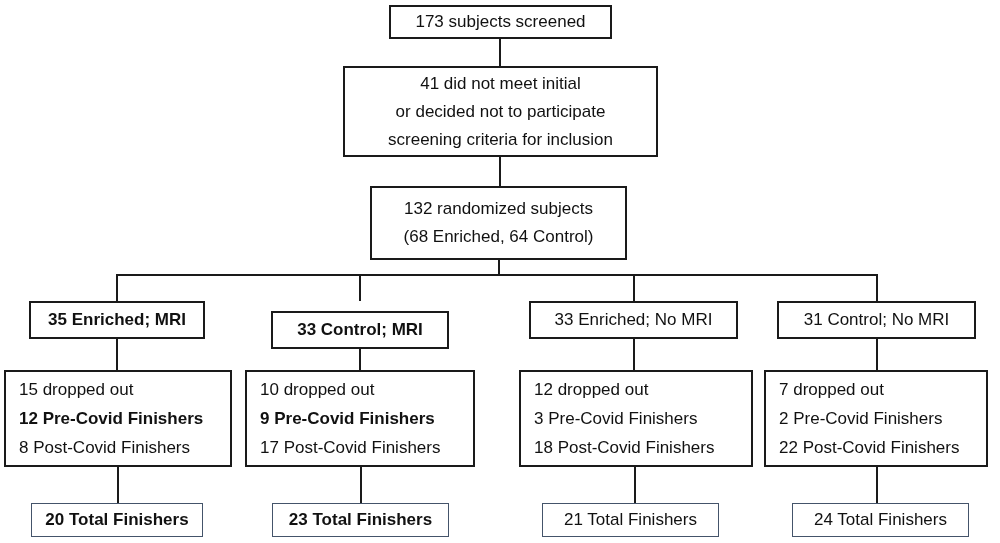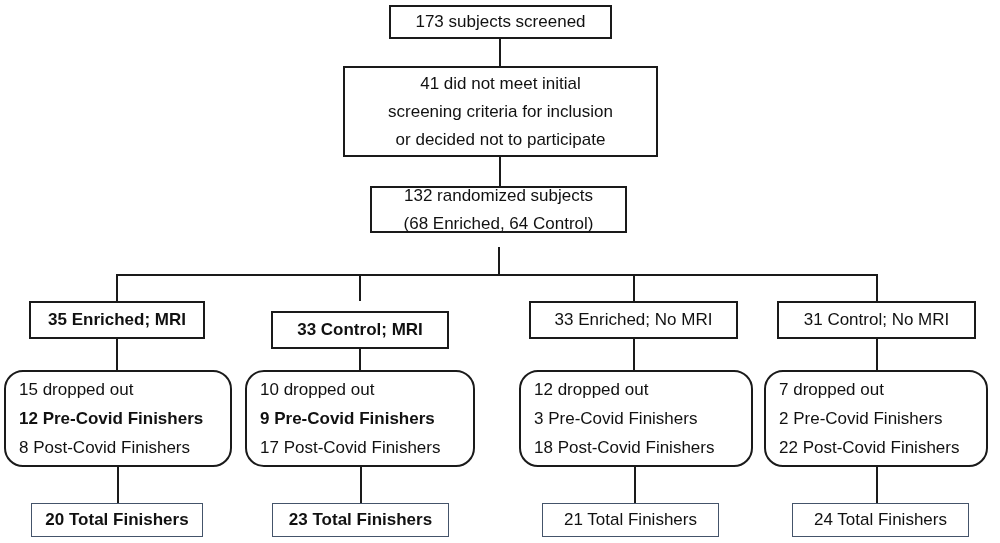--- a/index.html
+++ b/index.html
@@ -20,21 +20,21 @@
   .box {
     position: absolute;
     box-sizing: border-box;
     border: 2px solid var(--box-border, #1a1a1a);
     background: #ffffff;
     display: flex;
     flex-direction: column;
     justify-content: center;
   }
   .box.centered { align-items: center; text-align: center; }
-  .box.leftpad { padding-left: 13px; padding-right: 8px; border-radius: 19px; }
+  .box.leftpad { padding-left: 13px; padding-right: 8px; }
   .box .ln { line-height: 28px; white-space: nowrap; }
   .detail .ln { line-height: 29px; }
   .total {
     border: 1.5px solid var(--total-box-border, #44546a);
   }
   .bold { font-weight: 700; }
   .line {
     position: absolute;
     background: var(--connector, #1a1a1a);
   }
@@ -65,25 +65,25 @@
   <div class="line v" style="left:360px;top:467px;height:36px"></div>
   <div class="line v" style="left:634px;top:467px;height:36px"></div>
   <div class="line v" style="left:876px;top:467px;height:36px"></div>
 
   <div class="box centered" style="left:389px;top:5px;width:223px;height:34px">
     <div class="ln">173 subjects screened</div>
   </div>
 
   <div class="box centered" style="left:343px;top:66px;width:315px;height:91px">
     <div class="ln">41 did not meet initial</div>
+    <div class="ln">or decided not to participate</div>
     <div class="ln">screening criteria for inclusion</div>
-    <div class="ln">or decided not to participate</div>
   </div>
 
-  <div class="box centered" style="left:370px;top:186px;width:257px;height:47px">
+  <div class="box centered" style="left:370px;top:186px;width:257px;height:74px">
     <div class="ln">132 randomized subjects</div>
     <div class="ln">(68 Enriched, 64 Control)</div>
   </div>
 
   <div class="box centered" style="left:29px;top:301px;width:176px;height:38px">
     <div class="ln bold">35 Enriched; MRI</div>
   </div>
   <div class="box leftpad detail" style="left:4px;top:370px;width:228px;height:97px">
     <div class="ln">15 dropped out</div>
     <div class="ln bold">12 Pre-Covid Finishers</div>

